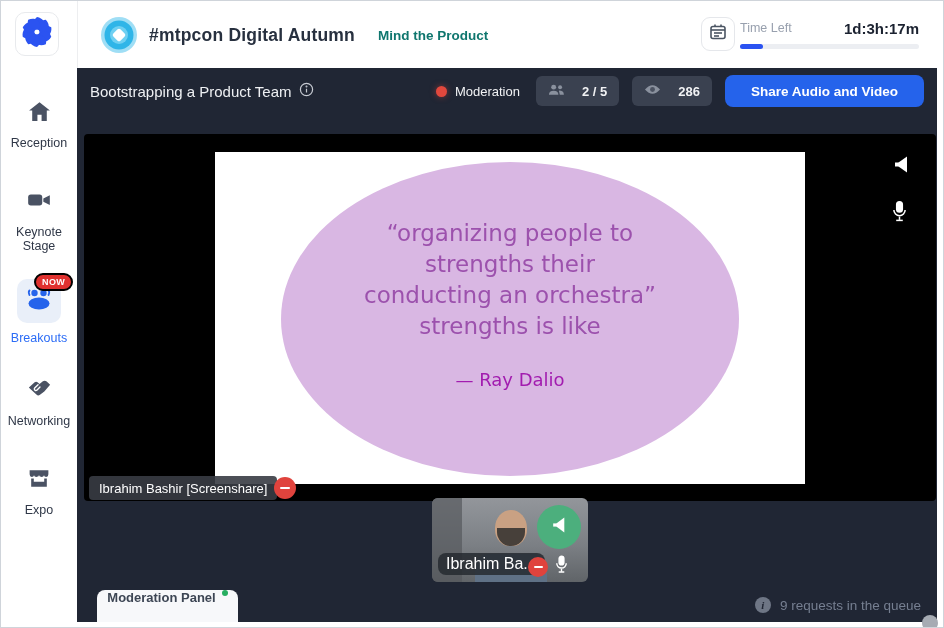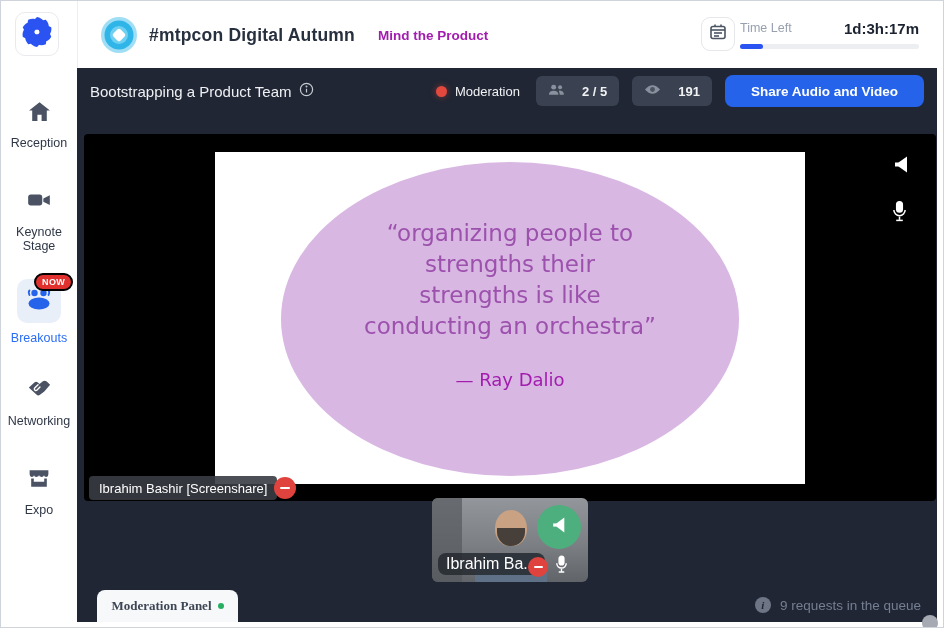--- a/index.html
+++ b/index.html
@@ -9,21 +9,21 @@
          border:1px solid #cfd4da; overflow:hidden; }
 
   
   .top-header { position:absolute; left:0; top:0; width:944px; height:67px; background:#fff; }
   .platform-logo-box { position:absolute; left:14px; top:11px; width:44px; height:44px;
       border:1px solid #e8eaed; border-radius:10px; background:#fff;
       display:flex; align-items:center; justify-content:center; }
   .header-divider { position:absolute; left:76px; top:0; width:1px; height:67px; background:#edeef0; }
   .event-logo { position:absolute; left:99px; top:15px; width:38px; height:38px; }
   .event-title { position:absolute; left:148px; top:24px; font-size:17.5px; font-weight:700; color:#27303f; letter-spacing:.2px; }
-  .event-org { position:absolute; left:377px; top:27px; font-size:13.5px; font-weight:700; color:#a21caf; }
+  .event-org { position:absolute; left:377px; top:27px; font-size:13.5px; font-weight:700; color:#0f766e; }
   .calendar-box { position:absolute; left:700px; top:16px; width:34px; height:34px;
       border:1px solid #e5e7eb; border-radius:9px; display:flex; align-items:center; justify-content:center; }
   .timeleft-label { position:absolute; left:739px; top:20px; font-size:12.5px; color:#98a0ae; }
   .timeleft-value { position:absolute; right:26px; top:19px; font-size:15px; font-weight:700; color:#1b2230; }
   .progressbar { position:absolute; left:739px; top:43px; width:179px; height:5px; background:#eceef2; border-radius:3px; }
   .progress-fill { height:5px; background:#2b53f1; border-radius:3px; }
 
   
   .sidebar { position:absolute; left:0; top:67px; width:64px; height:561px; background:#fff;padding-left:24px; }
   .side-item { position:absolute; left:0; width:76px; text-align:center; cursor:pointer; }
@@ -80,22 +80,22 @@
       background:#4caf7d; display:flex; align-items:center; justify-content:center; cursor:pointer; }
   .thumb-name-pill { position:absolute; left:6px; bottom:7px; height:22px; background:rgba(38,42,48,.85);
       border-radius:8px; display:flex; align-items:center; padding:0 8px; color:#fff; font-size:16px; white-space:nowrap; }
   .thumb-mute { position:absolute; left:96px; bottom:5px; width:20px; height:20px; border-radius:50%;
       background:#e0433d; display:flex; align-items:center; justify-content:center; }
   .thumb-mute .mute-bar { width:9px; height:2px; }
   .thumb-mic { position:absolute; left:123px; bottom:4px; }
 
   
   .moderation-tab { position:absolute; left:20px; top:522px; width:141px; height:32px;
-      background:#f7f8fa; border-radius:8px 8px 0 0; display:flex; align-items:center;
-      justify-content:center; gap:6px; cursor:pointer;font-family:Liberation Serif, serif; }
+      background:#f7f8fa; border-radius:8px 8px 0 0; display:flex; align-items:flex-start;
+      justify-content:center; gap:6px; cursor:pointer; }
   .moderation-label { font-size:13px; font-weight:700; color:#3d4654; }
   .green-dot { width:6px; height:6px; border-radius:50%; background:#27ae60; }
   .queue-status { position:absolute; right:16px; top:529px; display:flex; align-items:center; gap:9px; }
   .info-circle { width:16px; height:16px; border-radius:50%; background:#6e7685; color:#202634;
       font-size:11px; font-weight:700; display:flex; align-items:center; justify-content:center;
       font-family:"Liberation Serif", serif; font-style:italic; }
   .queue-text { color:#767f91; font-size:13.5px; }
 
   .corner-bubble { position:absolute; left:921px; top:614px; width:16px; height:16px;
       border-radius:50%; background:#a6abb3; }
@@ -243,34 +243,34 @@
         </span>
         <span>2 / 5</span>
       </div>
       <div class="count-pill">
         <span>
           <svg width="17" height="13" viewBox="0 0 18 13" fill="#8a919e">
             <path d="M1 6.5 Q9 -2.5 17 6.5 Q9 15.5 1 6.5 Z"></path>
             <circle cx="9" cy="6.5" r="2.6" fill="#4b5261"></circle>
           </svg>
         </span>
-        <span>191</span>
+        <span>286</span>
       </div>
       <button class="share-btn">Share Audio and Video</button>
     </div>
 
     <div class="video-stage">
 
       <div class="screenshare">
         <div class="slide-circle"></div>
         <div class="quote-wrap">
           <div class="quote-line">“organizing people to</div>
           <div class="quote-line">strengths their</div>
+          <div class="quote-line">conducting an orchestra”</div>
           <div class="quote-line">strengths is like</div>
-          <div class="quote-line">conducting an orchestra”</div>
           <div class="attribution">— Ray Dalio</div>
         </div>
       </div>
 
       <span class="stage-audio-ctrl">
         <svg width="16" height="17" viewBox="0 0 16 17" fill="#ffffff">
           <polygon points="14,0.5 14,16.5 5.5,10.5 5.5,6.5"></polygon>
           <rect x="2" y="6.5" width="4" height="4"></rect>
         </svg>
       </span>

